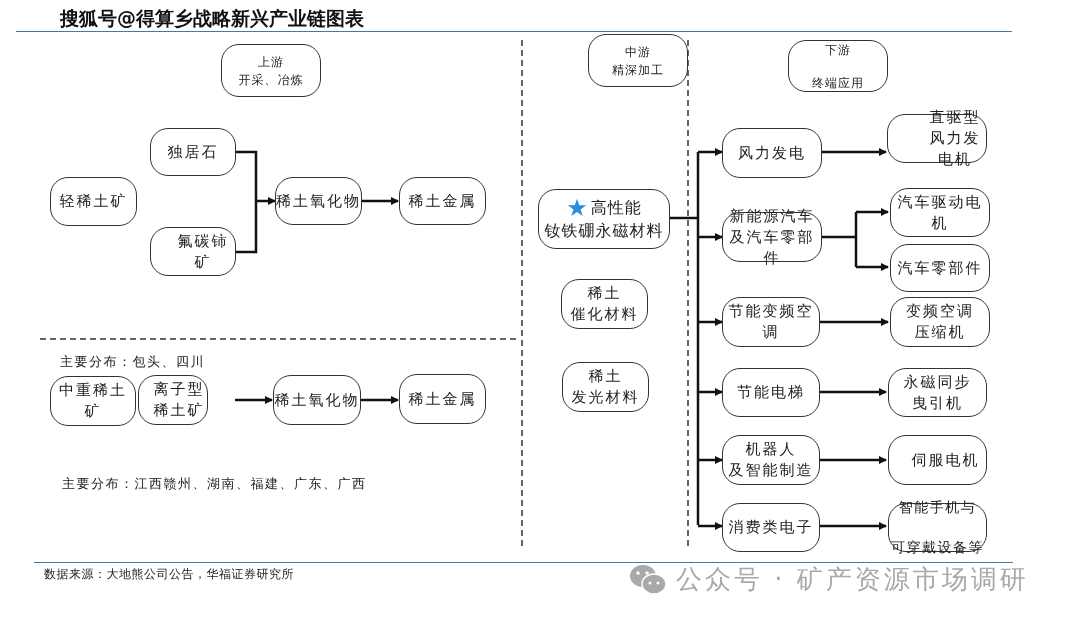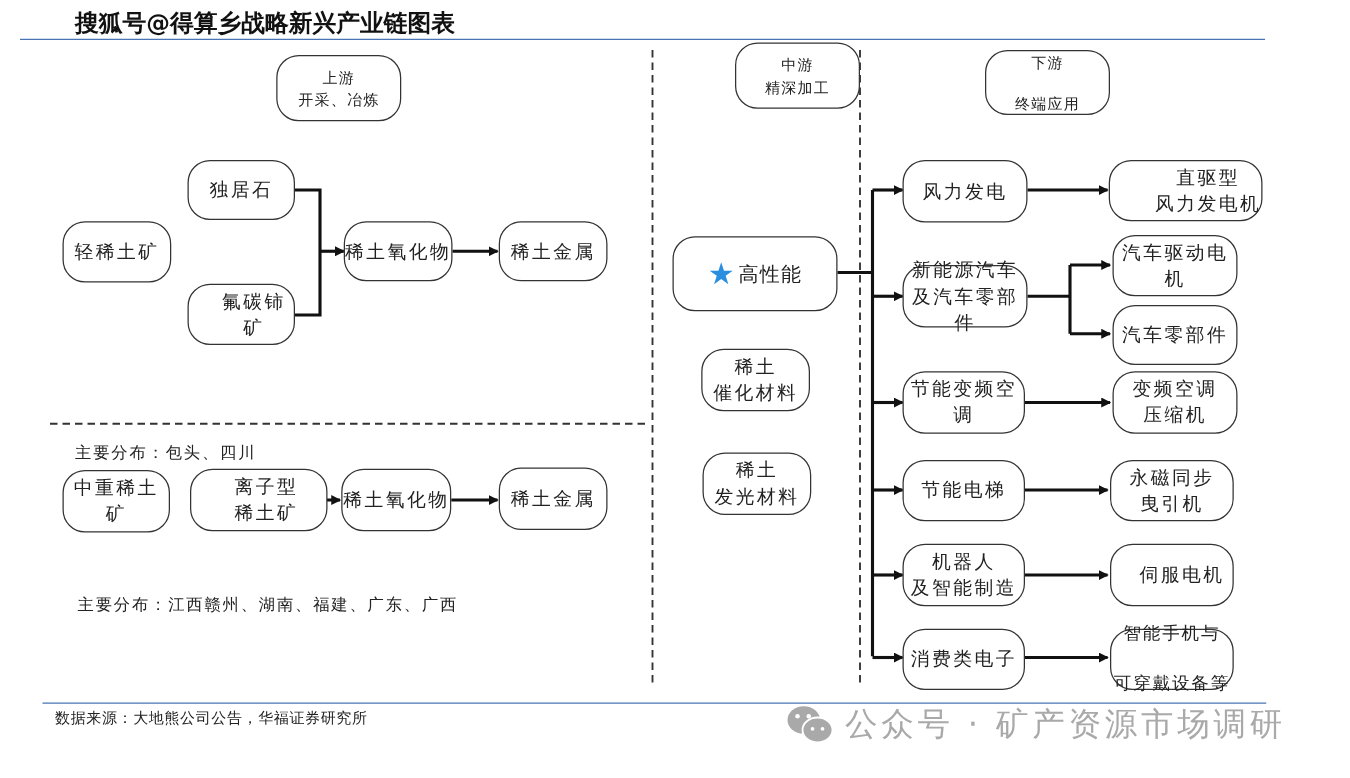--- a/index.html
+++ b/index.html
@@ -88,41 +88,42 @@
   <span>稀土氧化物</span>
 </div>
 <div class="box" style="left:399px;top:177px;width:87px;height:48px;">
   <span>稀土金属</span>
 </div>
 <div class="note" style="left:60px;top:308px;margin-top:45px;">主要分布：包头、四川</div>
 
 <div class="box" style="left:50px;top:376px;width:86px;height:50px;">
   <span>中重稀土矿</span>
 </div>
-<div class="box" style="left:152px;top:375px;width:110px;height:50px;padding-left:12px;">
+<div class="box" style="left:138px;top:375px;width:70px;height:50px;padding-left:12px;">
   <span>离子型</span>
   <span>稀土矿</span>
 </div>
 <div class="box" style="left:273px;top:375px;width:88px;height:50px;">
   <span>稀土氧化物</span>
 </div>
 <div class="box" style="left:399px;top:374px;width:87px;height:50px;">
   <span>稀土金属</span>
 </div>
 <div class="note" style="left:62px;top:475px;">主要分布：江西赣州、湖南、福建、广东、广西</div>
 
 <div class="box small" style="left:555px;top:34px;width:100px;height:53px;margin-left:33px;">
   <span>中游</span>
   <span>精深加工</span>
 </div>
 <div class="box" style="left:538px;top:189px;width:132px;height:60px;font-size:16px;line-height:23px;letter-spacing:1px;">
   <span style="display:flex;align-items:center;">
       <span class="star">★</span>
       <span>高性能</span>
     </span>
+  <span>钕铁硼永磁材料</span>
 </div>
 <div class="box" style="left:561px;top:279px;width:87px;height:50px;">
   <span>稀土</span>
   <span>催化材料</span>
 </div>
 <div class="box" style="left:562px;top:362px;width:87px;height:50px;">
   <span>稀土</span>
   <span>发光材料</span>
 </div>
 
@@ -145,21 +146,21 @@
   <span>节能电梯</span>
 </div>
 <div class="box" style="left:722px;top:435px;width:98px;height:50px;">
   <span>机器人</span>
   <span>及智能制造</span>
 </div>
 <div class="box" style="left:722px;top:503px;width:98px;height:49px;">
   <span>消费类电子</span>
 </div>
 
-<div class="box" style="left:887px;top:128px;width:123px;height:49px;padding-left:36px;">
+<div class="box" style="left:887px;top:114px;width:100px;height:49px;padding-left:36px;">
   <span>直驱型</span>
   <span>风力发电机</span>
 </div>
 <div class="box" style="left:890px;top:188px;width:100px;height:49px;">
   <span>汽车驱动电机</span>
 </div>
 <div class="box" style="left:890px;top:244px;width:100px;height:48px;">
   <span>汽车零部件</span>
 </div>
 <div class="box" style="left:890px;top:297px;width:100px;height:50px;">

